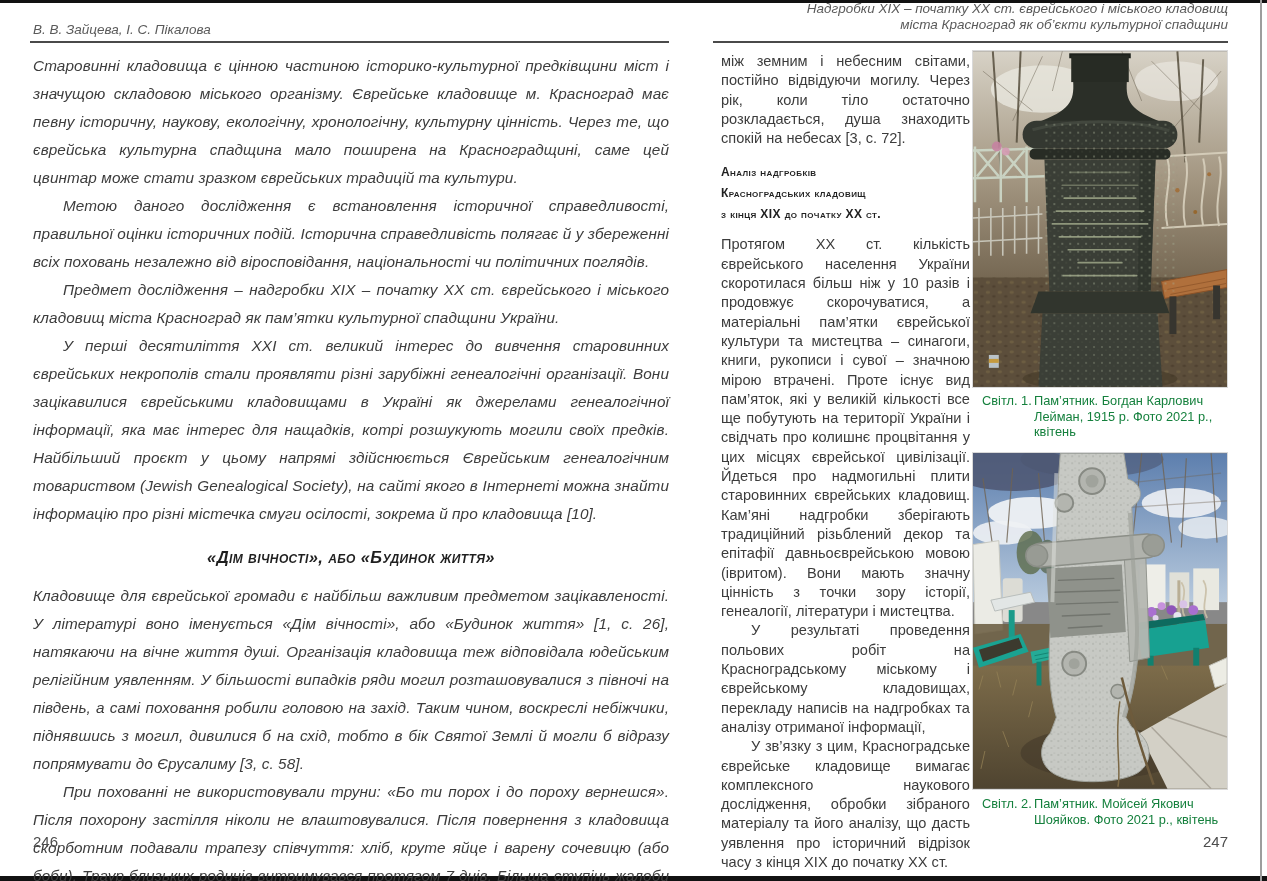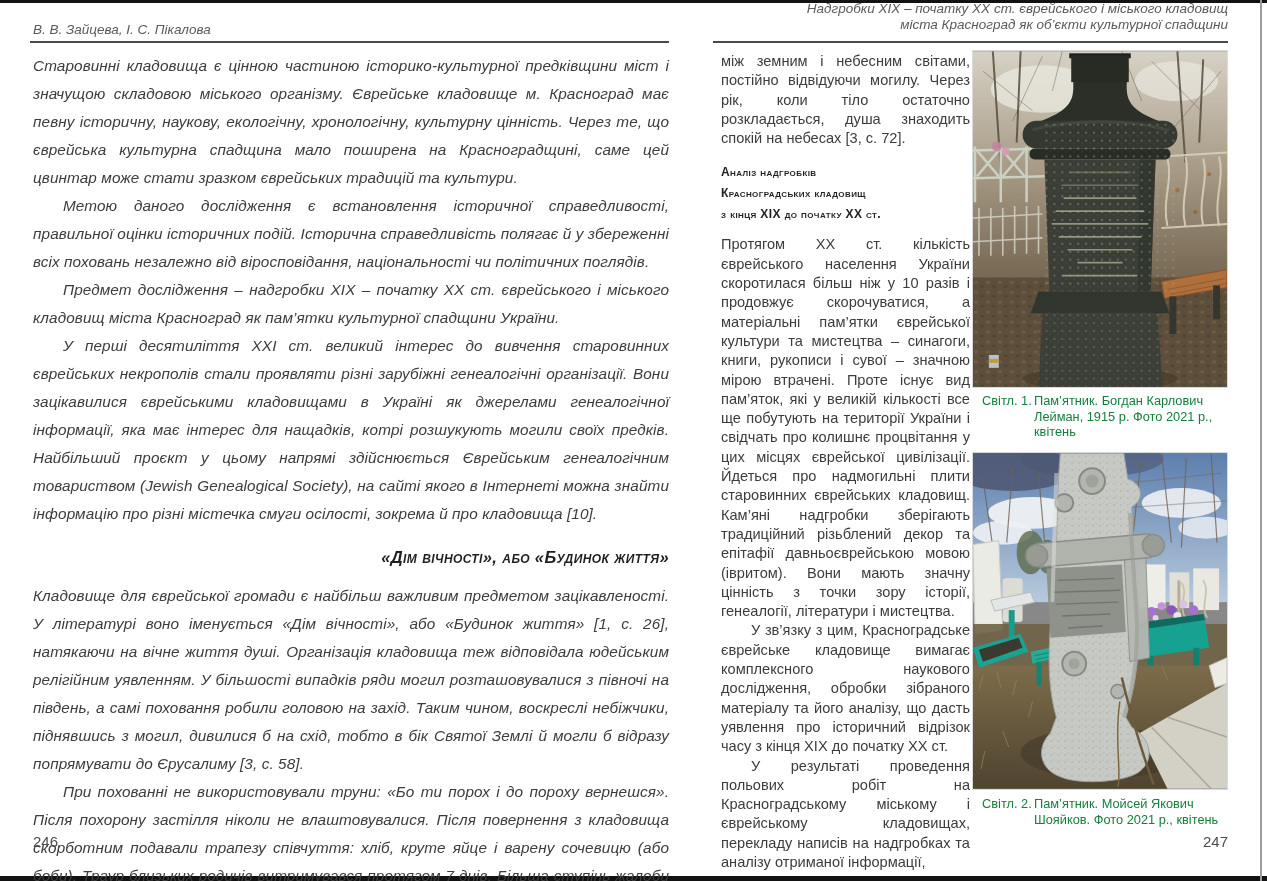--- a/index.html
+++ b/index.html
@@ -17,21 +17,21 @@
   .rule-right{left:713px;width:515px;}
 
   .body-left{position:absolute;left:33px;top:52px;width:636px;
              font-size:15.3px;line-height:28px;text-align:justify;letter-spacing:.1px;font-style:italic;}
   .body-left p{margin:0;}
   .col-right{position:absolute;left:713px;top:52px;width:249px;
              font-size:14.6px;line-height:19.3px;text-align:justify;margin-left:8px;}
   .col-right p{margin:0;}
   .ind{text-indent:30px;}
   .heading{font-weight:bold;font-variant:small-caps;color:#1f1f1f;letter-spacing:.4px;}
-  .heading-left{font-size:16.5px;margin:15px 0 11px 0;text-align:right;text-indent:0;}
+  .heading-left{font-size:16.5px;margin:15px 0 11px 0;text-align:center;text-indent:0;}
   .heading-right{font-size:12px;line-height:21px;margin:14px 0 10px 0;text-align:left;}
 
   .photo{position:absolute;left:972px;width:256px;height:338px;border:1px solid #d9d9d9;box-sizing:border-box;overflow:hidden;background:#888;}
   .photo-1{top:50px;}
   .photo-2{top:452px;}
   .photo svg{display:block;width:100%;height:100%;}
   .caption{position:absolute;left:982px;width:248px;font-size:12.8px;line-height:15.5px;color:#15803d;}
   .caption-1{top:393px;}
   .caption-2{top:796px;}
   .cap-label{display:inline-block;width:52px;vertical-align:top;}
@@ -71,22 +71,22 @@
   <div class="rule rule-right"></div>
 
   <div class="col-right">
     <p>між земним і небесним світами, постійно відвідуючи могилу. Через рік, коли тіло остаточно розкладається, душа знаходить спокій на небесах [3, с. 72].</p>
     <div class="heading heading-right">
       <div>Аналіз надгробків</div>
       <div>Красноградських кладовищ</div>
       <div>з кінця XIX до початку XX ст.</div>
     </div>
     <p>Протягом XX ст. кількість єврейського населення України скоротилася більш ніж у 10 разів і продовжує скорочуватися, а матеріальні пам’ятки єврейської культури та мистецтва – синагоги, книги, рукописи і сувої – значною мірою втрачені. Проте існує вид пам’яток, які у великій кількості все ще побутують на території України і свідчать про колишнє процвітання у цих місцях єврейської цивілізації. Йдеться про надмогильні плити старовинних єврейських кладовищ. Кам’яні надгробки зберігають традиційний різьблений декор та епітафії давньоєврейською мовою (івритом). Вони мають значну цінність з точки зору історії, генеалогії, літератури і мистецтва.</p>
+    <p class="ind">У результаті проведення польових робіт на Красноградському міському і єврейському кладовищах, перекладу написів на надгробках та аналізу отриманої інформації,</p>
     <p class="ind">У зв’язку з цим, Красноградське єврейське кладовище вимагає комплексного наукового дослідження, обробки зібраного матеріалу та його аналізу, що дасть уявлення про історичний відрізок часу з кінця XIX до початку XX ст.</p>
-    <p class="ind">У результаті проведення польових робіт на Красноградському міському і єврейському кладовищах, перекладу написів на надгробках та аналізу отриманої інформації,</p>
   </div>
 
   <figure class="photo photo-1" style="margin:0">
     <svg viewBox="0 0 256 338" xmlns="http://www.w3.org/2000/svg">
       <defs>
         <linearGradient id="bg1" x1="0" y1="0" x2="0" y2="1">
           <stop offset="0" stop-color="#d7d2c6"></stop>
             <stop offset="0.38" stop-color="#a39681"></stop>
           <stop offset="0.72" stop-color="#6f614c"></stop>
             <stop offset="1" stop-color="#594b38"></stop>

